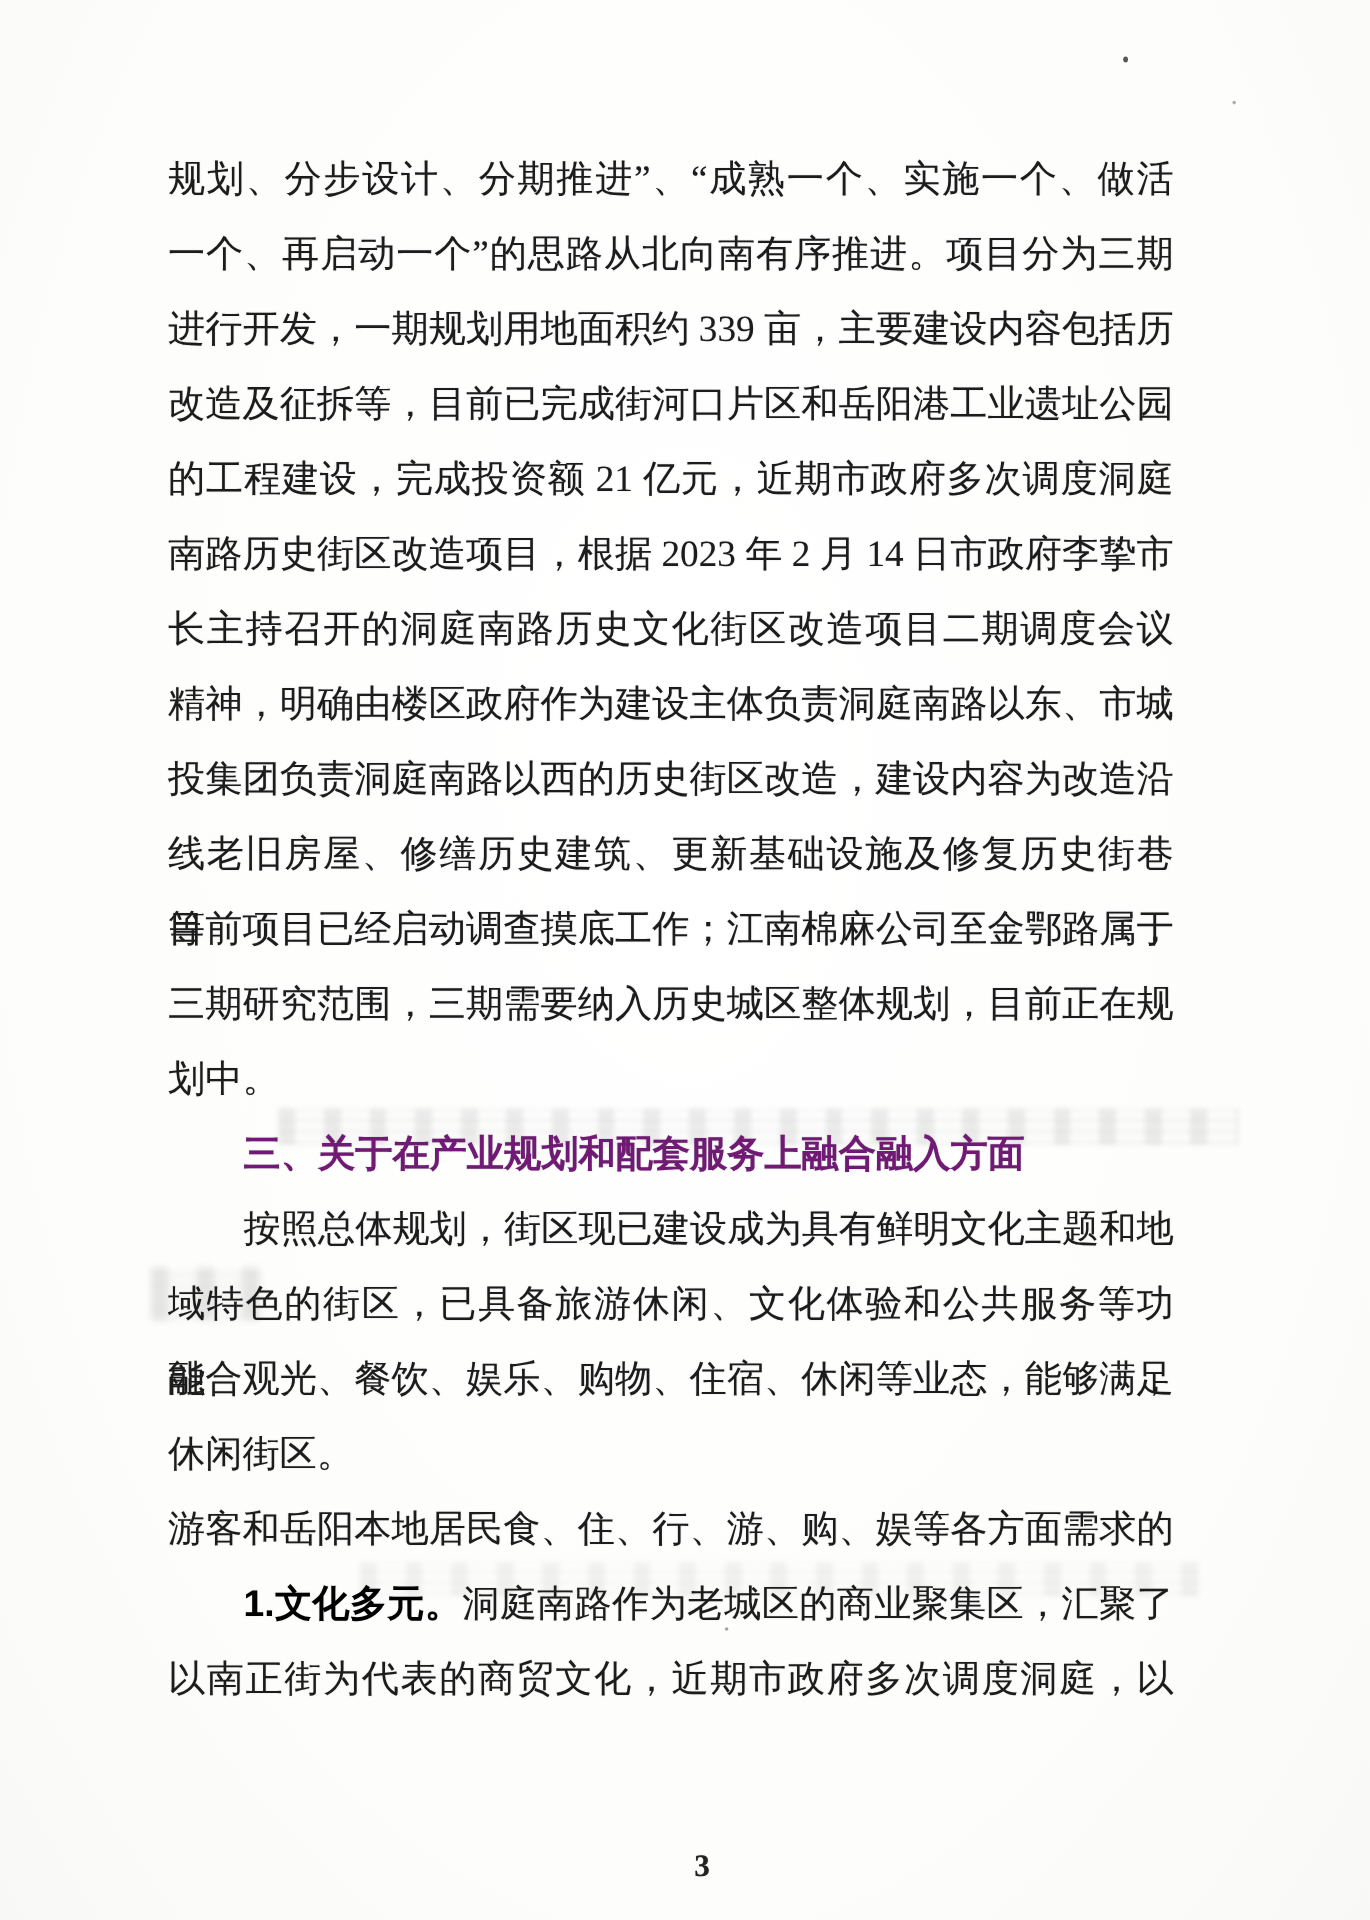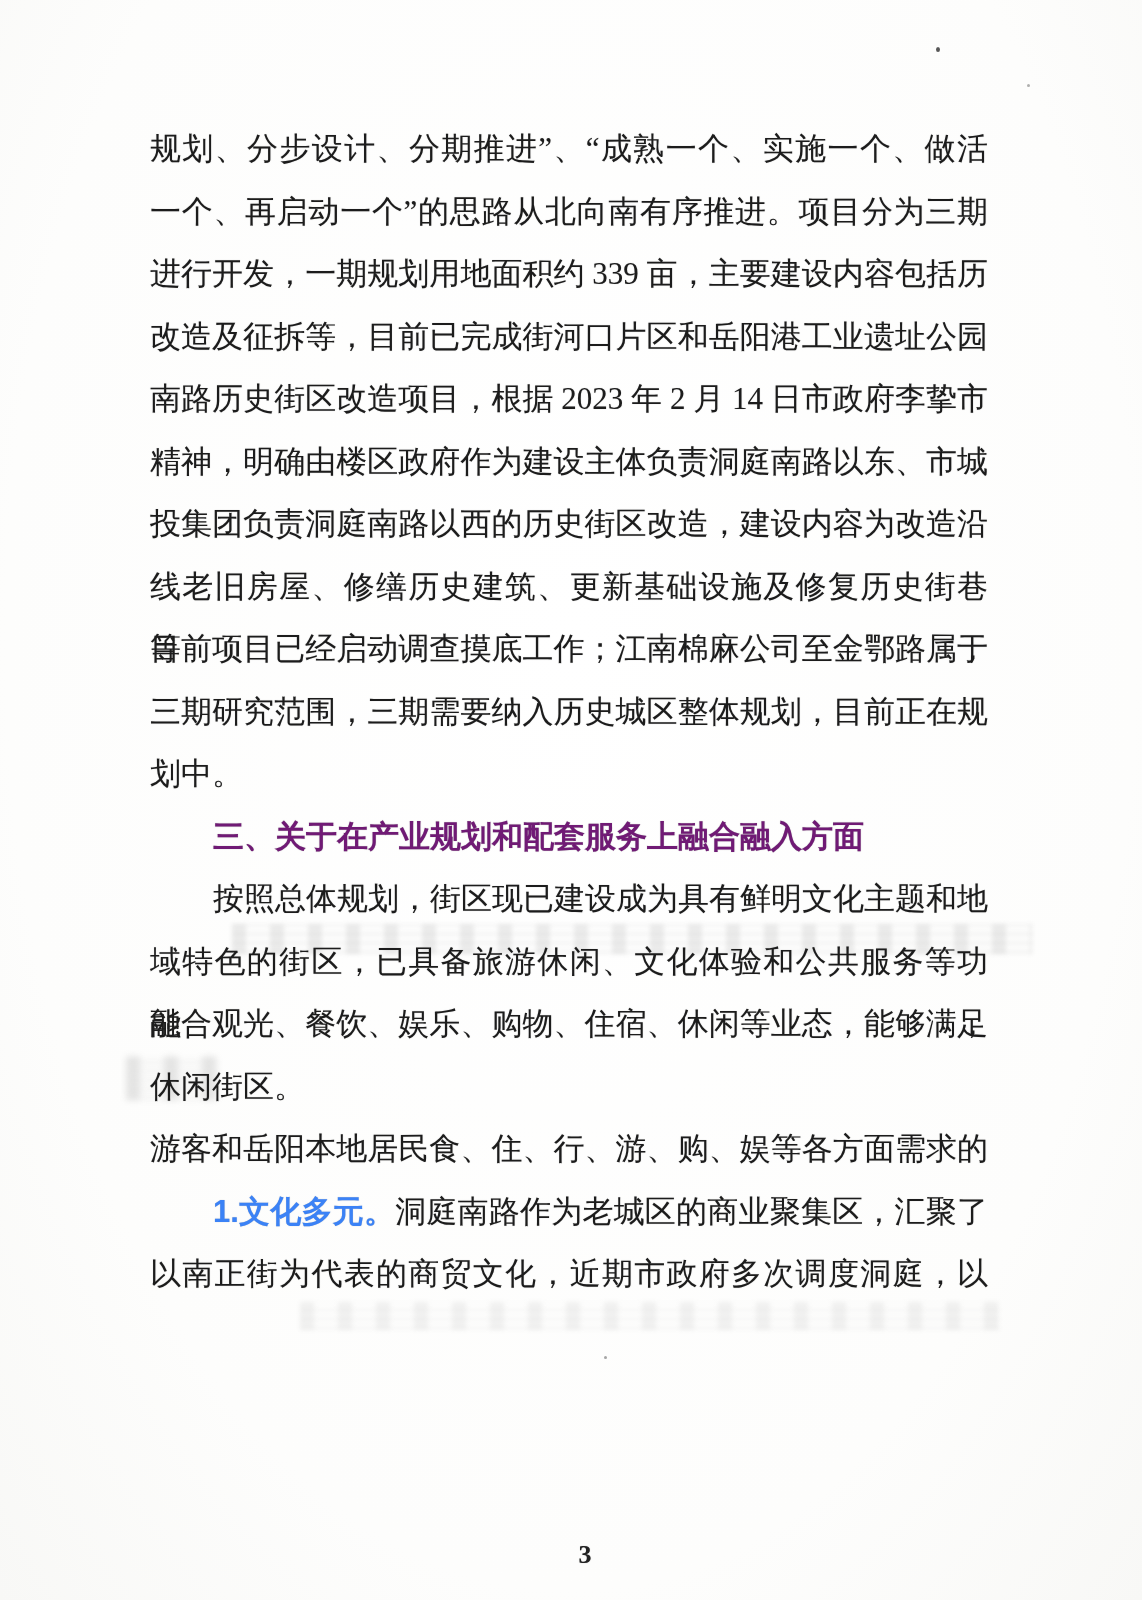--- a/index.html
+++ b/index.html
@@ -13,21 +13,21 @@
     position: relative;
     background:
       radial-gradient(ellipse at 50% 40%, #ffffff 0%, #fdfdfc 70%, #f8f8f6 100%);
     font-family: "Liberation Serif", "DejaVu Serif", serif;
     color: #1c1c1c;
   }
 
   
   .doc-body {
     position: absolute;
-    left: 150px;
+    left: 140px;
     top: 118px;
     width: 838px;
   }
   .line {
     height: 62.5px;
     line-height: 62.5px;
     font-size: 31px;
     white-space: nowrap;
     text-shadow: 0 0 1px rgba(70, 70, 70, 0.35);
   }
@@ -42,21 +42,21 @@
   }
   .line.heading {
     font-family: "Liberation Sans", "DejaVu Sans", sans-serif;
     font-weight: 700;
     color: #701a75;
     text-shadow: 0 0 1px rgba(40, 40, 40, 0.4);
   }
   .line .lead {
     font-family: "Liberation Sans", "DejaVu Sans", sans-serif;
     font-weight: 700;
-    color: #3b82f6;
+    color: #000000;
   }
   .line .lead:empty { display: none; }
 
   
   .page-number {
     position: absolute;
     left: 0;
     right: 0;
     top: 1540px;
     text-align: center;
@@ -110,21 +110,27 @@
     <div class="line j">
     <span class="body-text">一个、再启动一个”的思路从北向南有序推进。项目分为三期</span>
   </div>
     <div class="line j">
     <span class="body-text">进行开发，一期规划用地面积约 339 亩，主要建设内容包括历</span>
   </div>
     <div class="line j">
     <span class="body-text">改造及征拆等，目前已完成街河口片区和岳阳港工业遗址公园</span>
   </div>
     <div class="line j">
+    <span class="body-text">的工程建设，完成投资额 21 亿元，近期市政府多次调度洞庭</span>
+  </div>
+    <div class="line j">
     <span class="body-text">南路历史街区改造项目，根据 2023 年 2 月 14 日市政府李挚市</span>
+  </div>
+    <div class="line j">
+    <span class="body-text">长主持召开的洞庭南路历史文化街区改造项目二期调度会议</span>
   </div>
     <div class="line j">
     <span class="body-text">精神，明确由楼区政府作为建设主体负责洞庭南路以东、市城</span>
   </div>
     <div class="line j">
     <span class="body-text">投集团负责洞庭南路以西的历史街区改造，建设内容为改造沿</span>
   </div>
     <div class="line j">
     <span class="body-text">线老旧房屋、修缮历史建筑、更新基础设施及修复历史街巷等，</span>
   </div>

